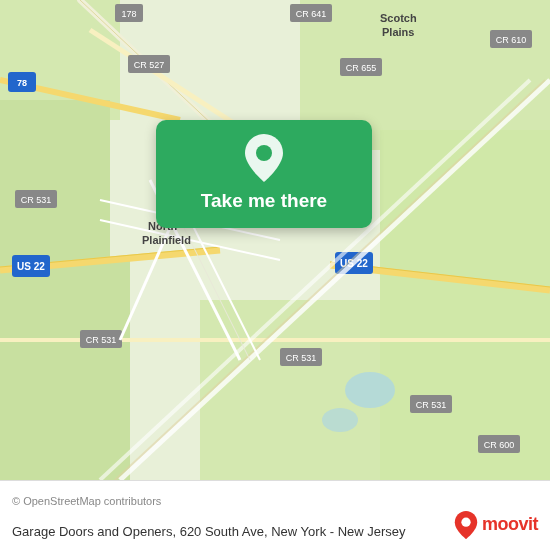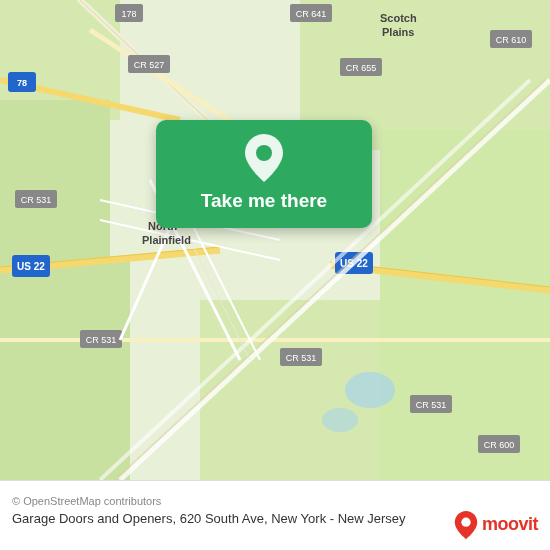--- a/index.html
+++ b/index.html
@@ -66,21 +66,21 @@
     }
 
     #copyright-text {
       font-size: 11px;
       color: #888;
       margin-bottom: 4px;
     }
 
     #address-row {
       display: flex;
-      align-items: flex-start;
+      align-items: flex-end;
       justify-content: space-between;
     }
 
     #address-text {
       font-size: 13px;
       color: #333;
       flex: 1;
     }
 
     

